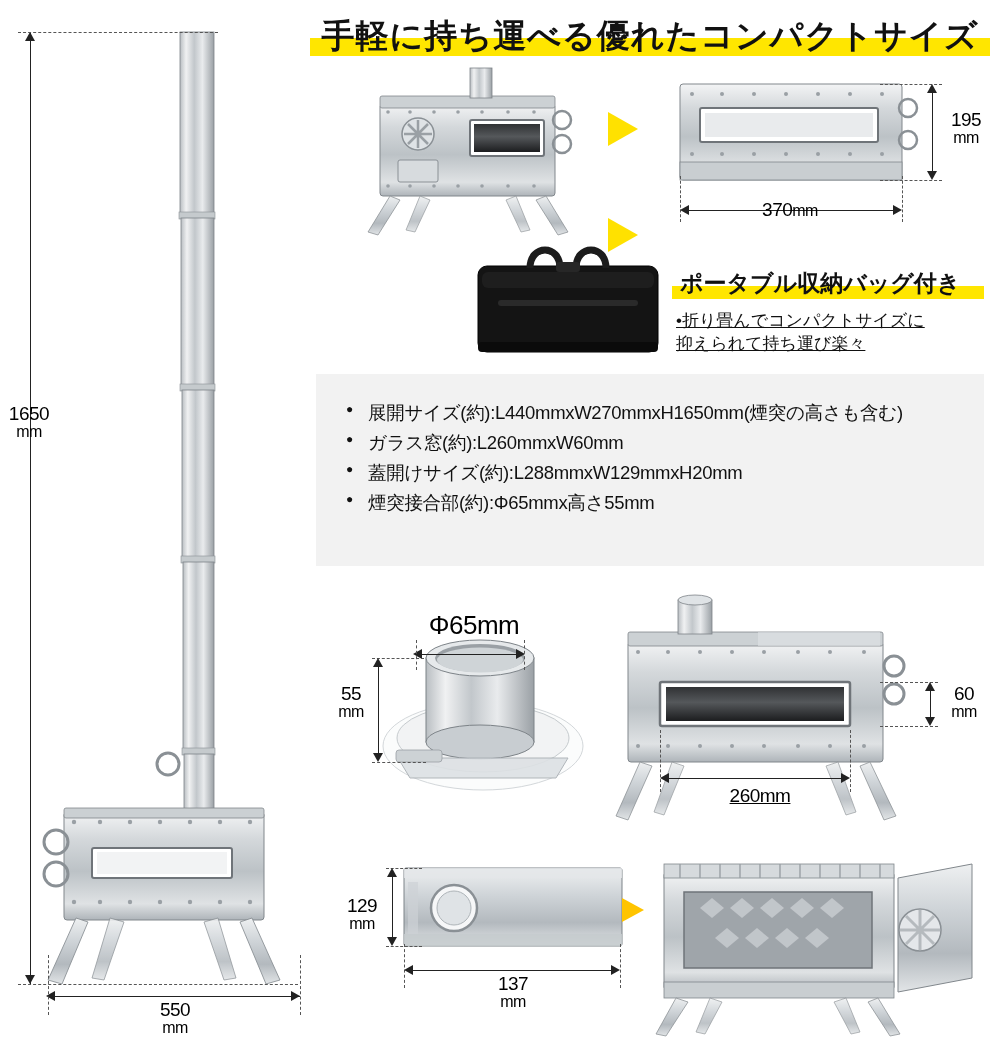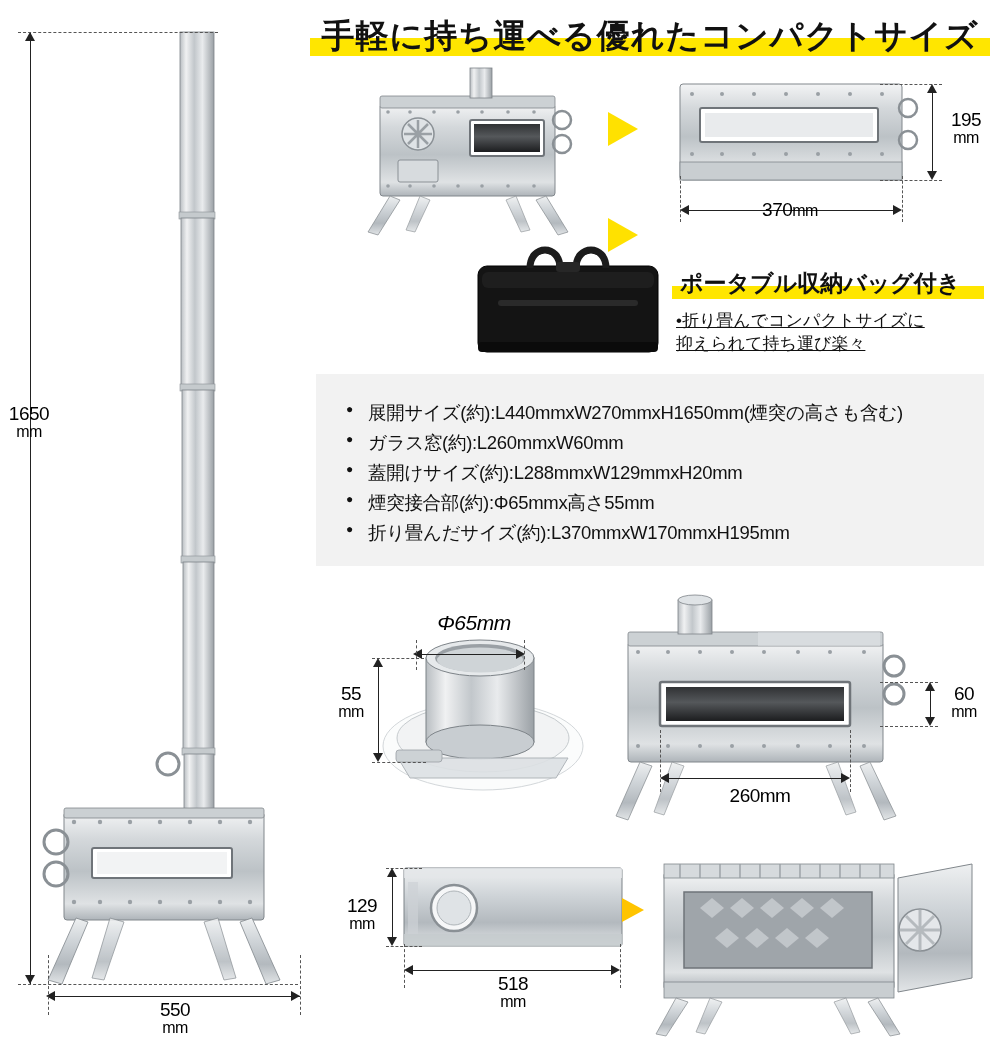--- a/index.html
+++ b/index.html
@@ -327,21 +327,20 @@
   <div style="white-space:pre-line;text-decoration:underline;">•折り畳んでコンパクトサイズに
  抑えられて持ち運び楽々</div>
 </div>
 
 <div class="spec-box">
   <ul class="spec-list">
     <li>展開サイズ(約):L440mmxW270mmxH1650mm(煙突の高さも含む)</li>
     <li>ガラス窓(約):L260mmxW60mm</li>
     <li>蓋開けサイズ(約):L288mmxW129mmxH20mm</li>
     <li>煙突接合部(約):Φ65mmx高さ55mm</li>
-    <li>折り畳んだサイズ(約):L370mmxW170mmxH195mm</li>
   </ul>
 </div>
 
 <svg class="photo" style="left:378px; top:618px;" viewBox="0 0 210 180" width="210" height="180">
   <ellipse cx="105" cy="128" rx="100" ry="44" fill="#fbfcfc" stroke="#d3d7da" stroke-width="1"></ellipse>
   <ellipse cx="105" cy="120" rx="86" ry="34" fill="#f2f3f4" stroke="#c6cbce" stroke-width="1"></ellipse>
 
   <rect x="48" y="40" width="108" height="84" fill="url(#gMetalV)" stroke="#7d8388" stroke-width="1"></rect>
   <ellipse cx="102" cy="40" rx="54" ry="18" fill="#e6e9eb" stroke="#7d8388" stroke-width="1"></ellipse>
   <ellipse cx="102" cy="40" rx="45" ry="14" fill="#9aa0a5"></ellipse>
@@ -350,21 +349,21 @@
 
   <path d="M20 140 L190 140 L178 160 L32 160 Z" fill="#dde1e4" stroke="#a8aeb3" stroke-width="1" opacity="0.9"></path>
   <rect x="18" y="132" width="46" height="12" rx="3" fill="#cdd2d5" stroke="#9aa0a5" stroke-width="0.8"></rect>
 </svg>
 
 <div class="abs solid-h" style="left:415px; top:654px; width:108px;"></div>
 <div class="abs ah ah-l" style="left:413px; top:649px;"></div>
 <div class="abs ah ah-r" style="left:516px; top:649px;"></div>
 <div class="abs dash-v" style="left:416px; top:640px; height:30px;"></div>
 <div class="abs dash-v" style="left:524px; top:640px; height:30px;"></div>
-<div class="abs dimtext inline" style="left:414px; top:612px; width:120px; font-size:21px;font-style:italic;">
+<div class="abs dimtext inline" style="left:414px; top:612px; width:120px; font-size:26px;">
   <span>Φ65mm</span>
 </div>
 
 <div class="abs dash-h" style="left:372px; top:658px; width:52px;"></div>
 <div class="abs dash-h" style="left:372px; top:762px; width:54px;"></div>
 <div class="abs solid-v" style="left:378px; top:660px; height:100px;"></div>
 <div class="abs ah ah-u" style="left:373px; top:658px;"></div>
 <div class="abs ah ah-d" style="left:373px; top:753px;"></div>
 <div class="abs dimtext" style="left:326px; top:684px; width:50px;">
   <span>55</span>
@@ -415,21 +414,21 @@
 <div class="abs dimtext" style="left:940px; top:684px; width:48px;">
   <span>60</span>
   <span class="u">mm</span>
 </div>
 
 <div class="abs dash-v" style="left:660px; top:730px; height:62px;"></div>
 <div class="abs dash-v" style="left:850px; top:730px; height:62px;"></div>
 <div class="abs solid-h" style="left:662px; top:778px; width:186px;"></div>
 <div class="abs ah ah-l" style="left:660px; top:773px;"></div>
 <div class="abs ah ah-r" style="left:841px; top:773px;"></div>
-<div class="abs dimtext inline" style="left:700px; top:786px; width:120px;">
+<div class="abs dimtext inline" style="left:700px; top:786px; width:120px;text-decoration:underline;">
   <span>260mm</span>
 </div>
 
 <svg class="photo" style="left:398px; top:862px;" viewBox="0 0 230 92" width="230" height="92">
   <rect x="6" y="6" width="218" height="78" rx="2" fill="url(#gMetalH)" stroke="#7d8388" stroke-width="1"></rect>
   <rect x="6" y="6" width="218" height="10" fill="#e3e6e8" opacity="0.8"></rect>
   <circle cx="56" cy="46" r="23" fill="#f6f7f8" stroke="#8a9095" stroke-width="2.5"></circle>
   <circle cx="56" cy="46" r="17" fill="#dfe3e6" stroke="#aeb4b8" stroke-width="1"></circle>
   <rect x="6" y="72" width="218" height="12" fill="#c6cbce" opacity="0.85"></rect>
   <rect x="10" y="20" width="10" height="52" fill="#cdd2d5" opacity="0.7"></rect>
@@ -444,21 +443,21 @@
   <span>129</span>
   <span class="u">mm</span>
 </div>
 
 <div class="abs dash-v" style="left:404px; top:944px; height:44px;"></div>
 <div class="abs dash-v" style="left:620px; top:944px; height:44px;"></div>
 <div class="abs solid-h" style="left:406px; top:970px; width:212px;"></div>
 <div class="abs ah ah-l" style="left:404px; top:965px;"></div>
 <div class="abs ah ah-r" style="left:611px; top:965px;"></div>
 <div class="abs dimtext" style="left:478px; top:974px; width:70px;">
-  <span>518</span>
+  <span>137</span>
   <span class="u">mm</span>
 </div>
 
 <div class="chev-sm" style="left:622px; top:898px;"></div>
 
 <svg class="photo" style="left:650px; top:852px;" viewBox="0 0 330 185" width="330" height="185">
 
   <rect x="14" y="20" width="230" height="118" rx="3" fill="url(#gBody)" stroke="#81878c" stroke-width="1"></rect>
 
   <rect x="14" y="12" width="230" height="14" fill="#d6dadd" stroke="#81878c" stroke-width="0.8"></rect>

